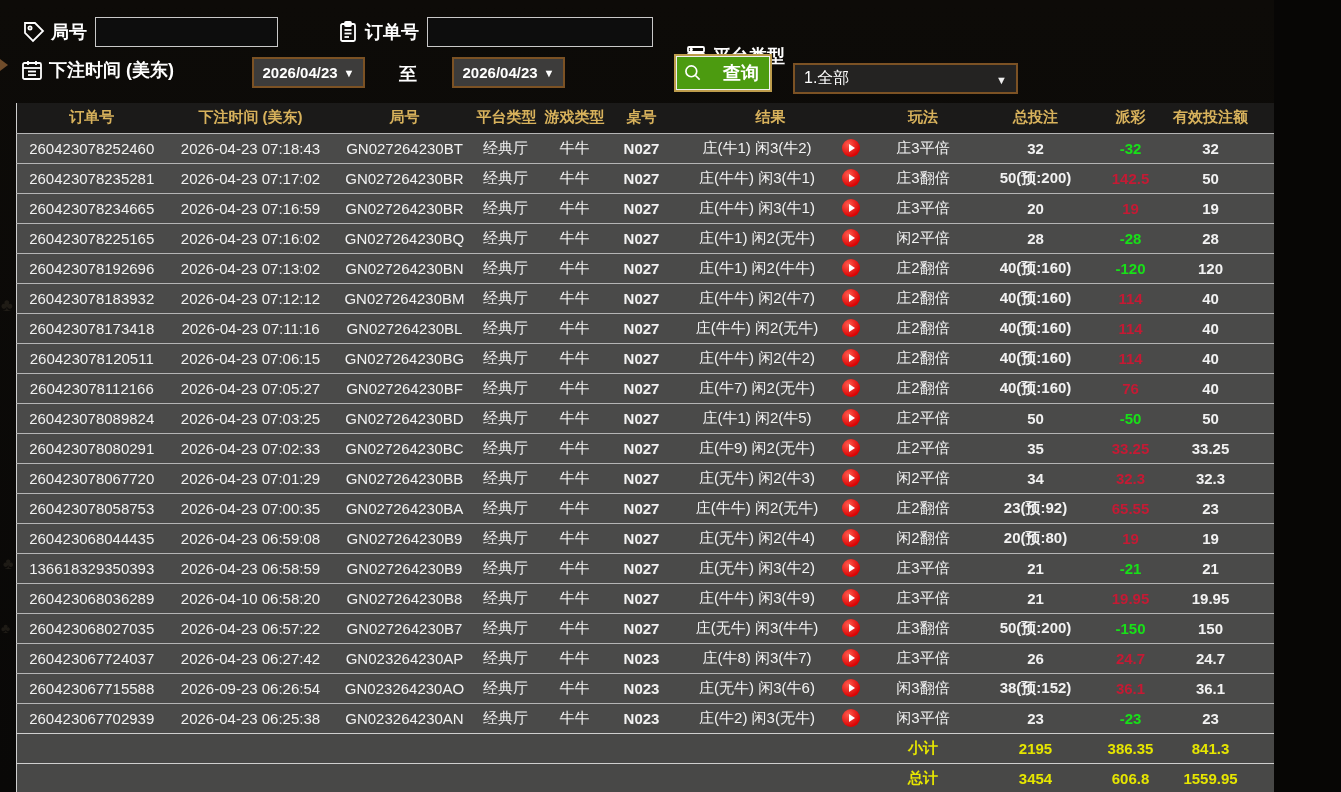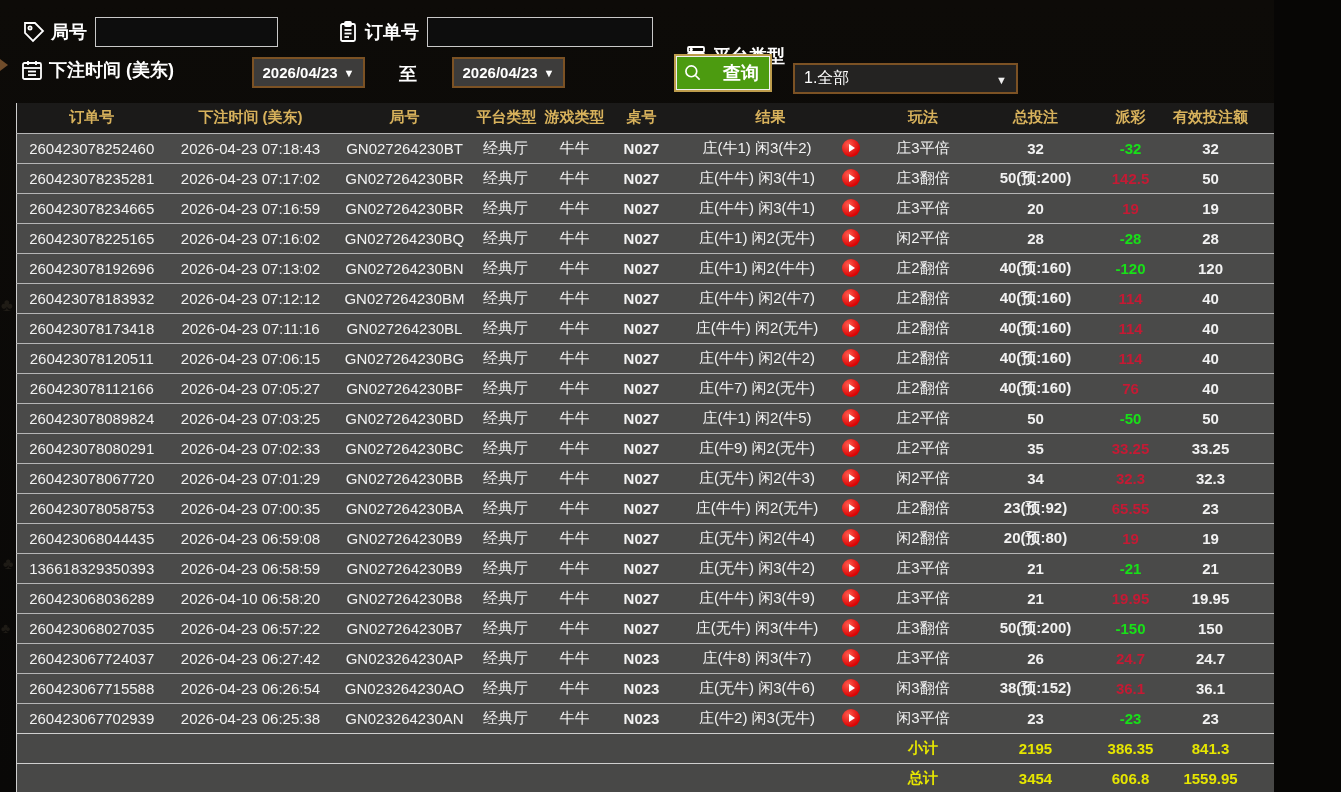--- a/index.html
+++ b/index.html
@@ -528,21 +528,21 @@
     </td>
     <td class="c-play">庄3平倍</td>
     <td class="c-totalbet">26</td>
     <td class="c-payout pos">24.7</td>
     <td class="c-validbet">24.7</td>
     <td class="c-status">已派彩</td>
   </tr>
 
   <tr>
     <td class="c-order">260423067715588</td>
-    <td class="c-time">2026-04-23 06:26:54</td>
+    <td class="c-time">2026-09-23 06:26:54</td>
     <td class="c-round">GN023264230AO</td>
     <td class="c-platform">经典厅</td>
     <td class="c-game">牛牛</td>
     <td class="c-table">N023</td>
     <td class="c-result">
       <span class="result-wrap">
         <span class="result-text">庄(无牛) 闲3(牛6)</span>
         <span class="play-icon"></span>
       </span>
     </td>

